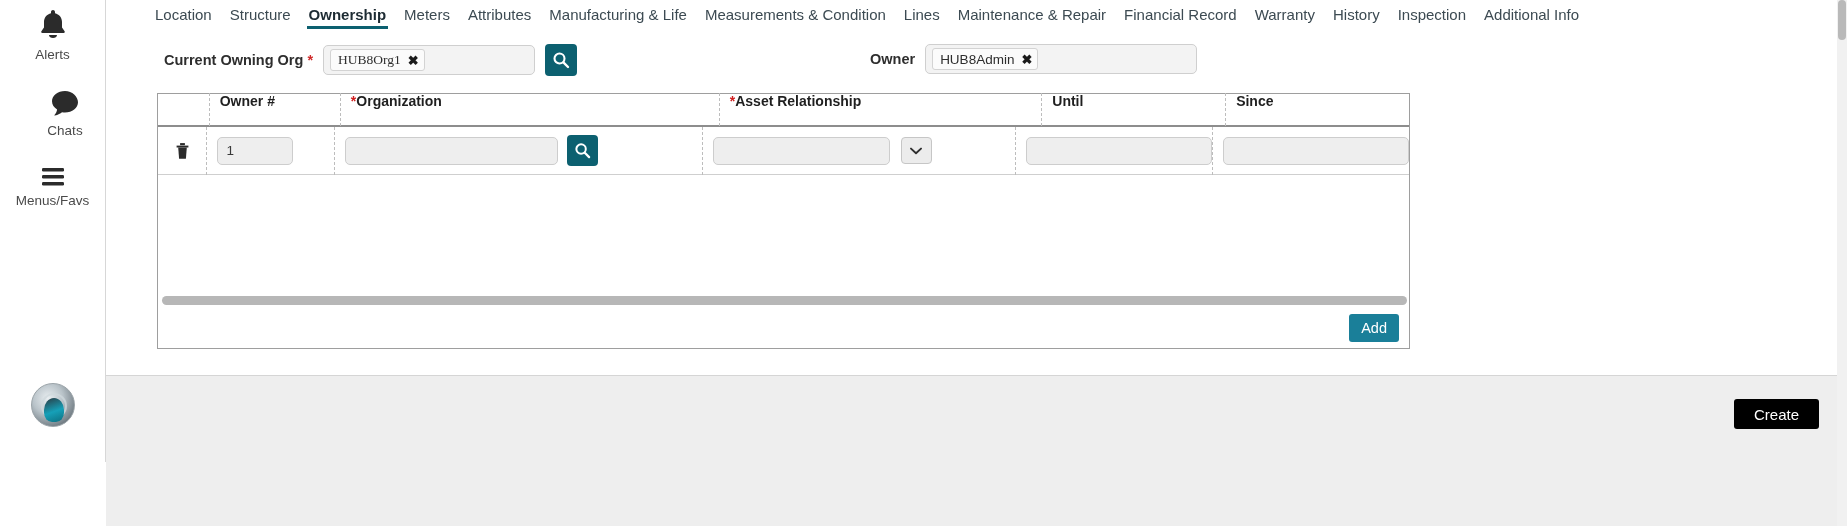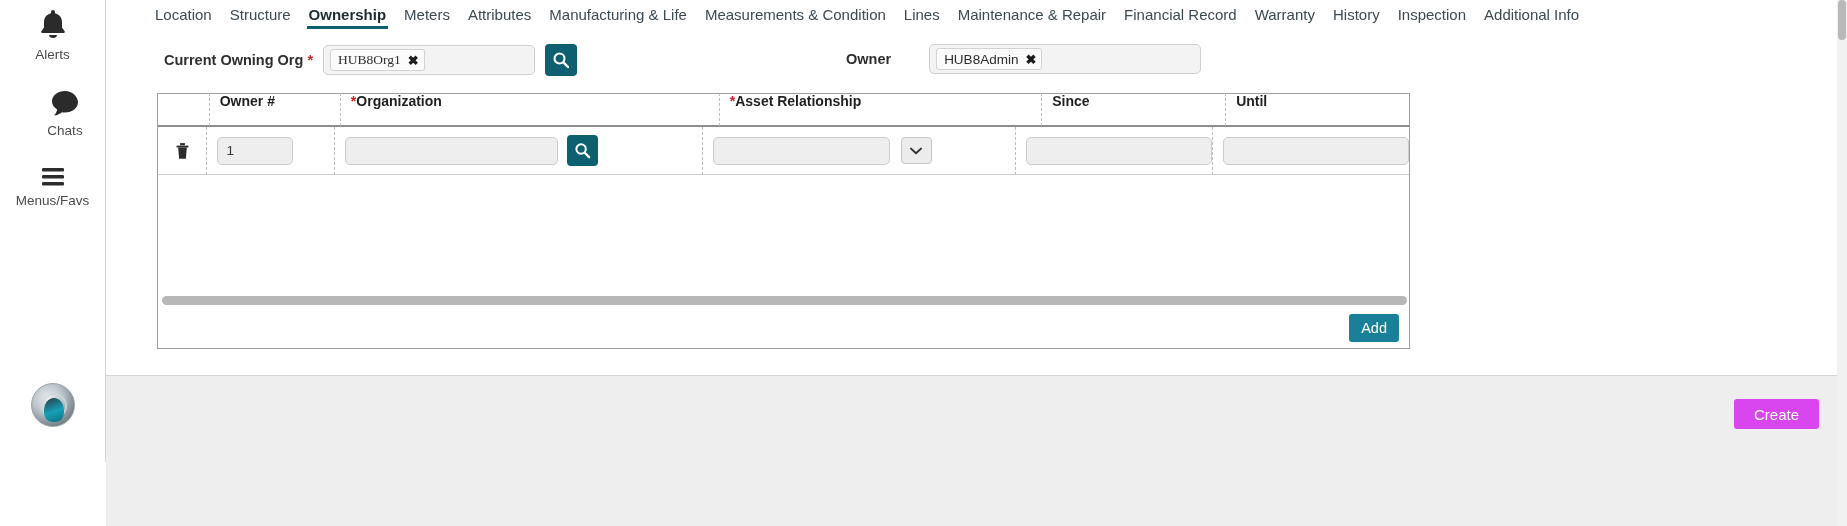--- a/index.html
+++ b/index.html
@@ -100,21 +100,21 @@
   
   #content-panel {
     position:absolute; left:0; top:38px; width:1741px; height:337px;
     background:#fff;
   }
 
   
   #form-row { position:absolute; left:0; top:0; width:1741px; height:58px; }
   .field-group { position:absolute; display:flex; align-items:center; }
   #group-owning-org { left:58px; top:6px; }
-  #group-owner { left:740px; top:6px;gap:28px; }
+  #group-owner { left:764px; top:6px; }
   .field-label {
     font-size:14.5px; font-weight:bold; color:#2e2e2e;
     margin-right:10px;
     font-family:"Liberation Sans", sans-serif;
   }
   .req-star { color:#cf2a2a; font-weight:bold; }
   .chip-input {
     width:210px; height:30px;
     border:1px solid #cfcfcf; border-radius:5px;
     background:#f3f3f3;
@@ -252,21 +252,21 @@
   }
 
   
   #bottom-bar {
     position:absolute; left:0; top:375px; width:1741px; height:151px;
     background:#eeeeee;
     border-top:1px solid #d5d5d5;
   }
   #create-button {
     position:absolute; right:28px; top:23px;
-    background:#d946ef;
+    background:#000000;
     color:#fff; border:none;
     font-size:15px;
     height:30px; padding:0 20px;
     border-radius:3px;
     cursor:pointer;
     font-family:"Liberation Sans", sans-serif;
   }
 
   
   #page-scrollbar {
@@ -383,25 +383,25 @@
           <span>Owner #</span>
         </div>
         <div class="hcell c-org">
           <span class="hstar">*</span>
             <span>Organization</span>
         </div>
         <div class="hcell c-rel">
           <span class="hstar">*</span>
             <span>Asset Relationship</span>
         </div>
+        <div class="hcell c-until">
+          <span>Until</span>
+        </div>
         <div class="hcell c-since">
           <span>Since</span>
-        </div>
-        <div class="hcell c-until">
-          <span>Until</span>
         </div>
       </div>
 
       <div id="grid-row">
         <div class="rcell c-del first">
           <button class="trash-btn">
             <svg width="17" height="19" viewBox="0 0 17 19">
               <rect x="2.6" y="4.6" width="11.8" height="1.9" fill="#2b2b2b"></rect>
               <path d="M4.2 6.5h8.6l-.9 11.2H5.1z" fill="#2b2b2b"></path>
               <rect x="6.1" y="2.1" width="4.8" height="2.1" fill="#2b2b2b"></rect>

